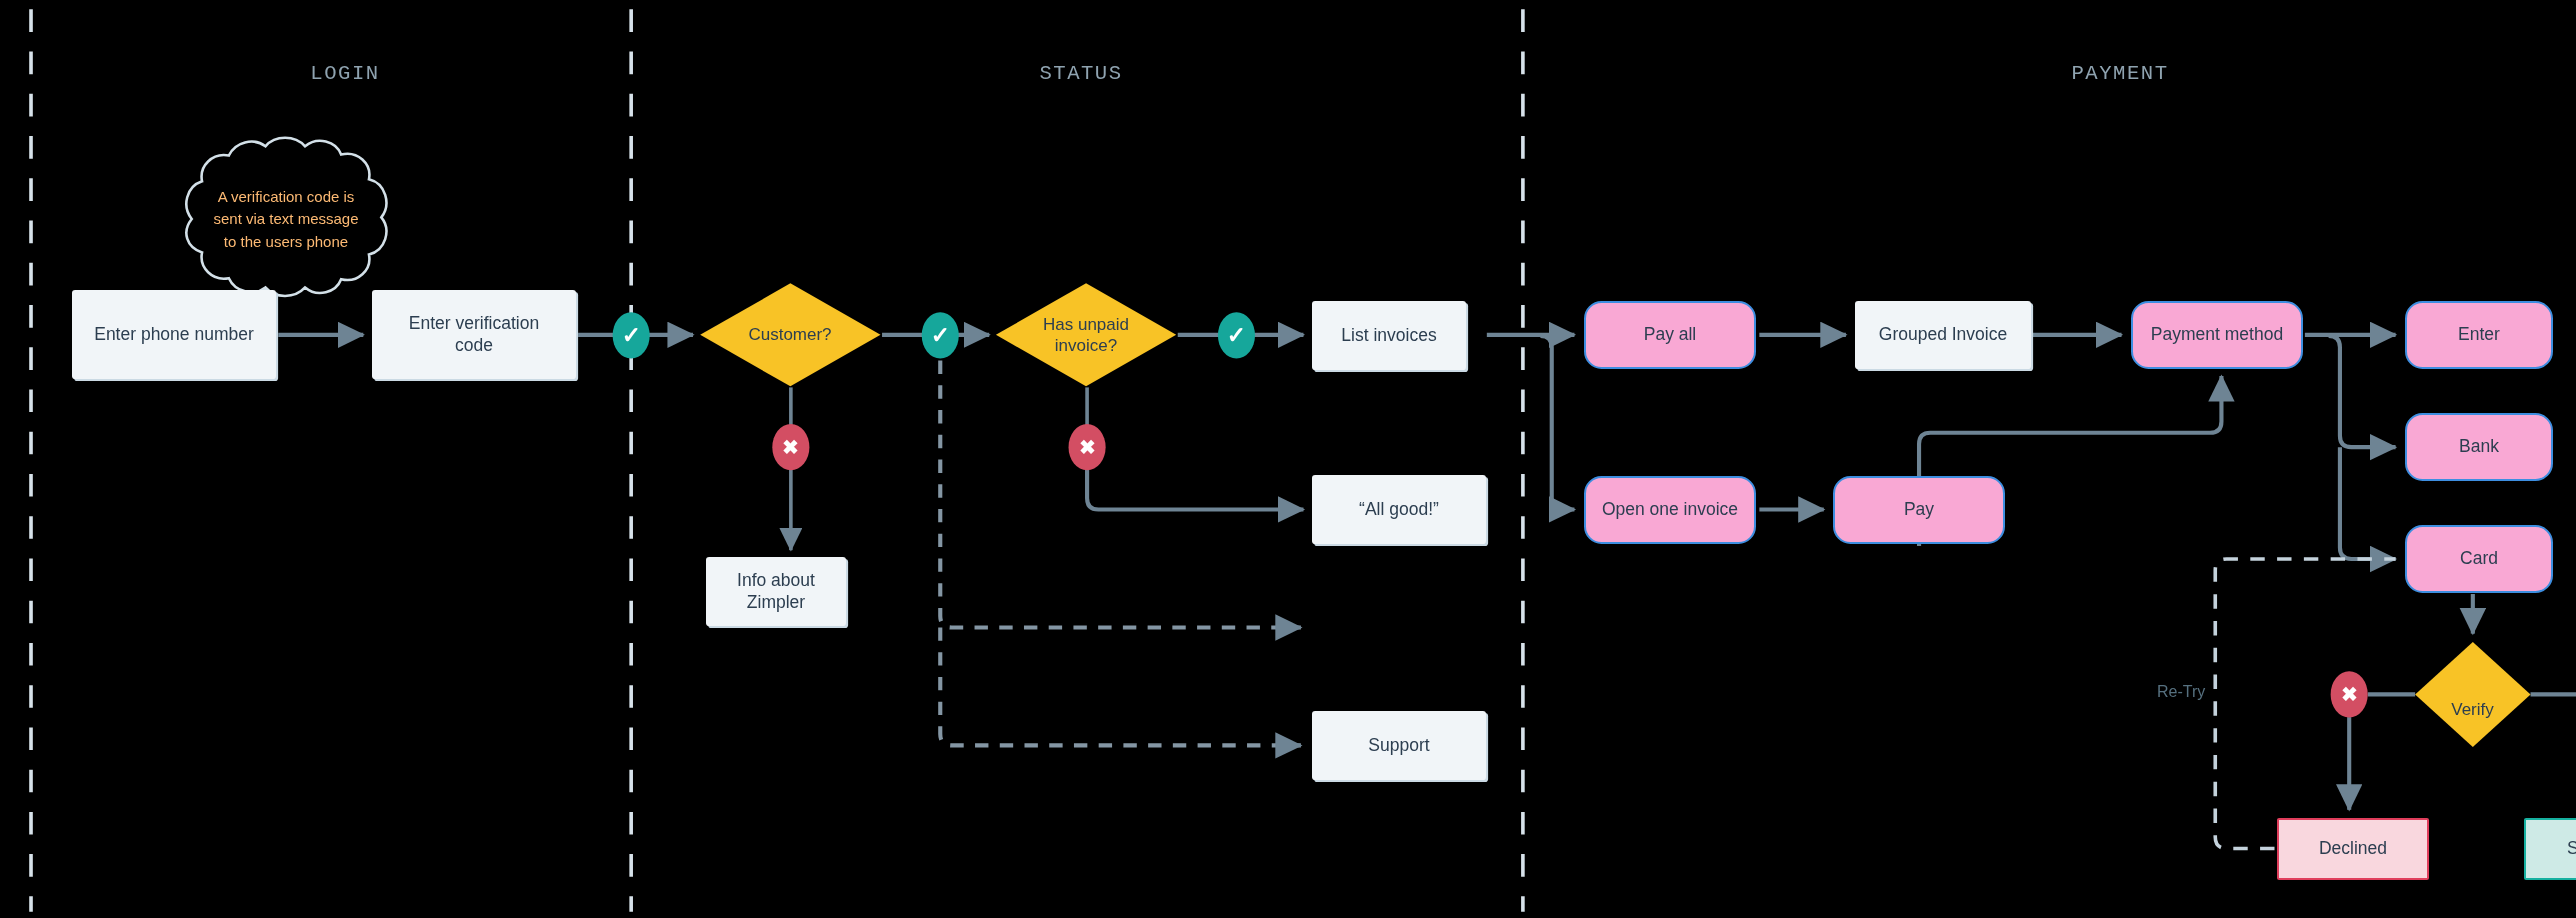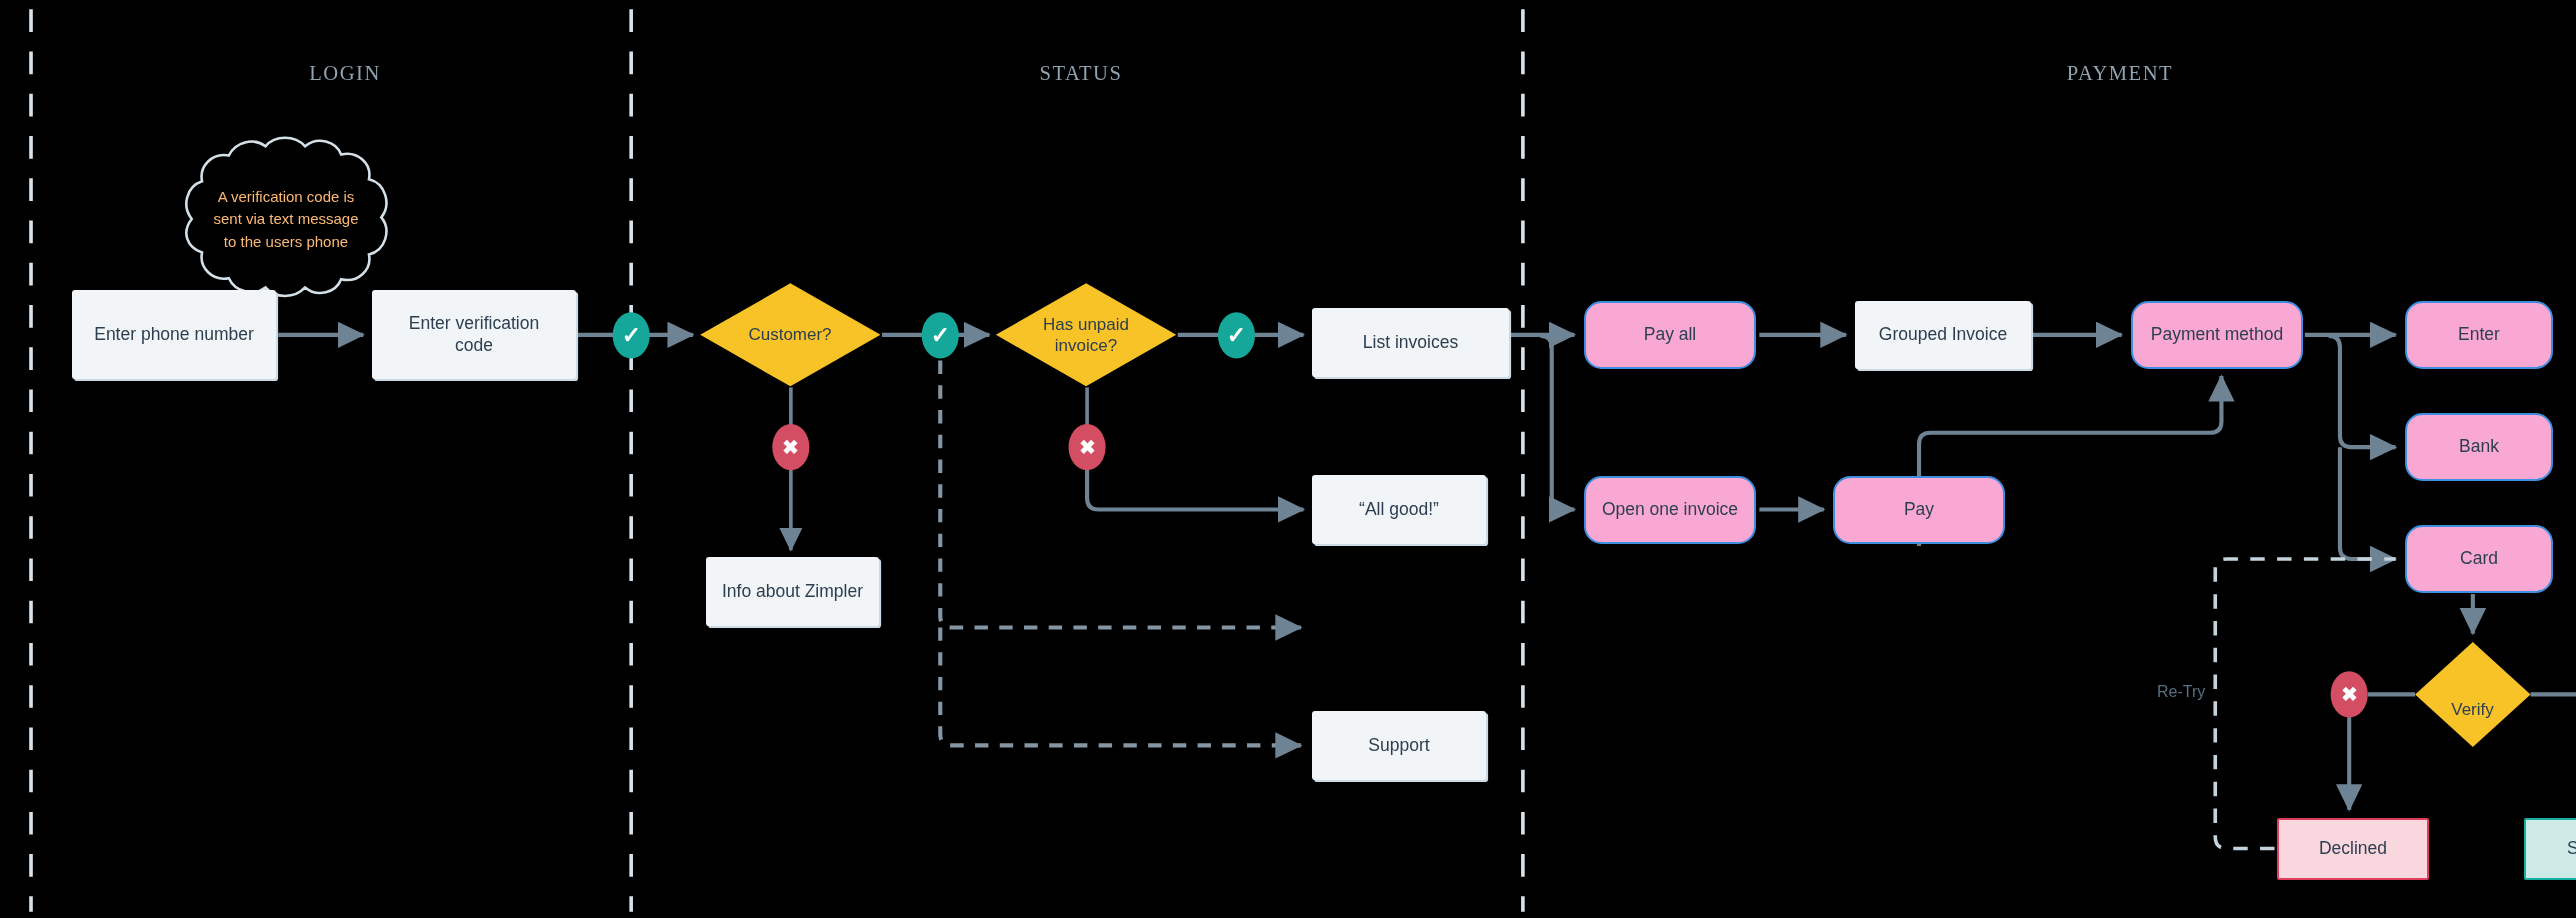--- a/index.html
+++ b/index.html
@@ -2,21 +2,21 @@
 <html style="font-size:8.2px"><head>
 <meta charset="utf-8">
 <style>
   html,body{margin:0;padding:0;background:#000;}
   body{width:2747px;height:918px;font-family:"Liberation Sans",sans-serif;overflow:hidden;}
   #stage{position:relative;width:2747px;height:918px;background:#000000;}
   svg.layer{position:absolute;left:0;top:0;width:2747px;height:918px;overflow:visible;}
 
   .lane-title{
     position:absolute;color:#8FA3B0;font-size:20.6px;letter-spacing:1.5px;
-    font-family:Liberation Serif, serif;white-space:nowrap;
+    font-family:Liberation Mono, monospace;white-space:nowrap;
     transform:translateX(-50%);
   }
 
   .node{position:absolute;display:flex;align-items:center;justify-content:center;
         text-align:center;box-sizing:border-box;line-height:1.25;}
 
   .box-white{
     background:#F1F5F8;border-radius:3.1px;color:#2C3E50;font-size:17.5px;
     box-shadow:2.1px 2.1px 0 0 #CBDAE4;
   }
@@ -232,23 +232,23 @@
   <div class="retry-label" style="left:2157px;top:683px;">Re-Try</div>
 
   <div class="node box-white" style="left:72px;top:290px;width:204px;height:89px;">Enter phone number</div>
 
   <div class="node box-white" style="left:372px;top:290px;width:204px;height:89px;padding:0 23px;">Enter verification code</div>
 
   <div class="diamond-label" style="left:718px;top:315px;width:144px;height:39px;">Customer?</div>
 
   <div class="diamond-label" style="left:1024px;top:307px;width:124px;height:56px;">Has unpaid invoice?</div>
 
-  <div class="node box-white" style="left:706px;top:557px;width:173px;height:69px;">Info about Zimpler</div>
-
-  <div class="node box-white" style="left:1312px;top:308px;width:197px;height:69px;">List invoices</div>
+  <div class="node box-white" style="left:706px;top:557px;width:140px;height:69px;">Info about Zimpler</div>
+
+  <div class="node box-white" style="left:1312px;top:301px;width:154px;height:69px;">List invoices</div>
 
   <div class="node box-white" style="left:1312px;top:475px;width:174px;height:69px;">“All good!”</div>
 
 
   <div class="node box-white" style="left:1312px;top:711px;width:174px;height:69px;">Support</div>
 
   <div class="node box-blue" style="left:1584px;top:301px;width:172px;height:68px;">Pay all</div>
 
   <div class="node box-white" style="left:1855px;top:301px;width:176px;height:68px;">Grouped Invoice</div>
 

